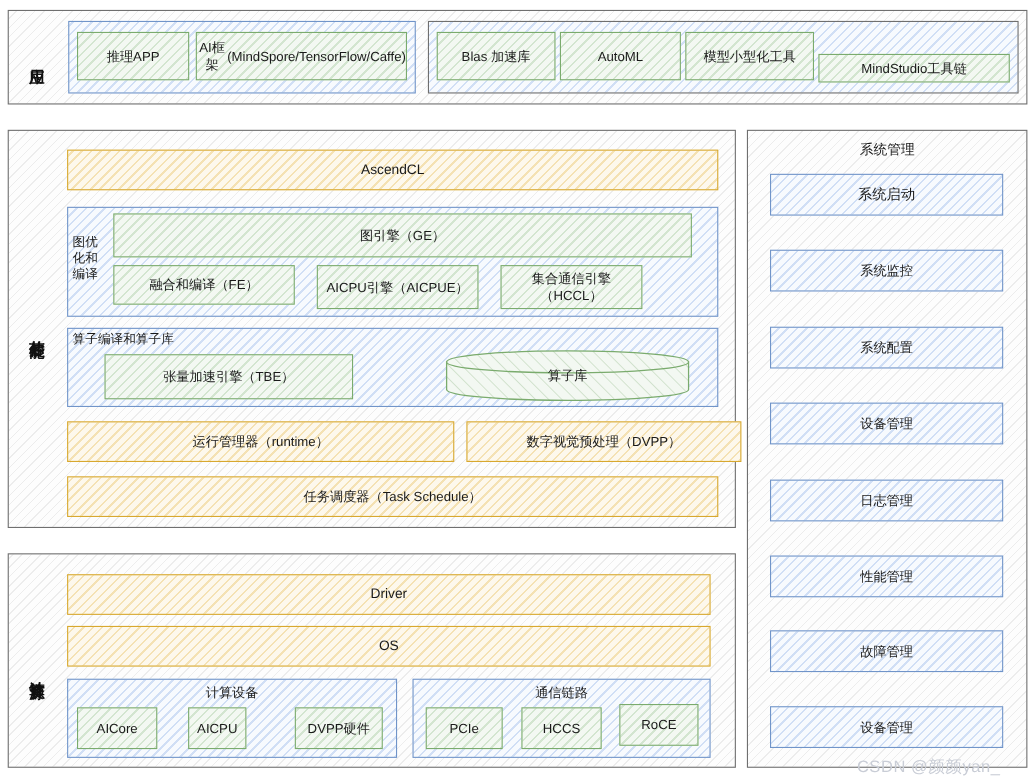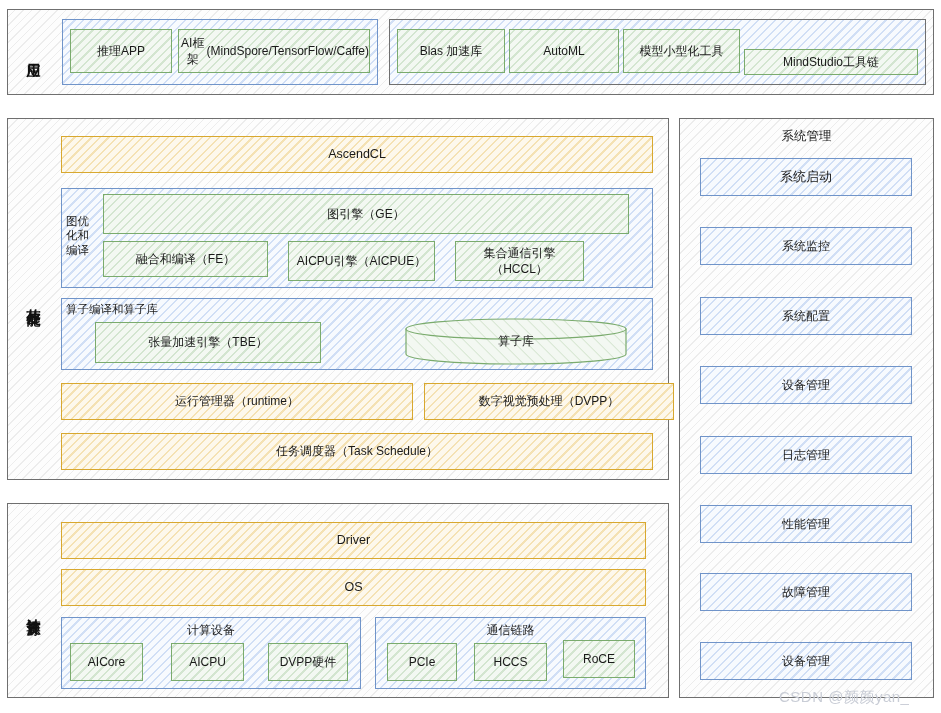--- a/index.html
+++ b/index.html
@@ -222,21 +222,21 @@
   <span>OS</span>
 </div>
 
 <div class="box hatch-blue bd-blue" style="left:61px; top:617px; width:300px; height:72px;"></div>
 <div class="cap" style="left:61px; top:622px; width:300px;">
   <span>计算设备</span>
 </div>
 <div class="box hatch-green bd-green" style="left:70px; top:643px; width:73px; height:38px; font-size:12px;">
   <span>AICore</span>
 </div>
-<div class="box hatch-green bd-green" style="left:171px; top:643px; width:73px; height:38px; font-size:12px;">
+<div class="box hatch-green bd-green" style="left:171px; top:643px; width:53px; height:38px; font-size:12px;">
   <span>AICPU</span>
 </div>
 <div class="box hatch-green bd-green" style="left:268px; top:643px; width:80px; height:38px; font-size:12px;">
   <span>DVPP硬件</span>
 </div>
 
 <div class="box hatch-blue bd-blue" style="left:375px; top:617px; width:271px; height:72px;"></div>
 <div class="cap" style="left:375px; top:622px; width:271px;">
   <span>通信链路</span>
 </div>

